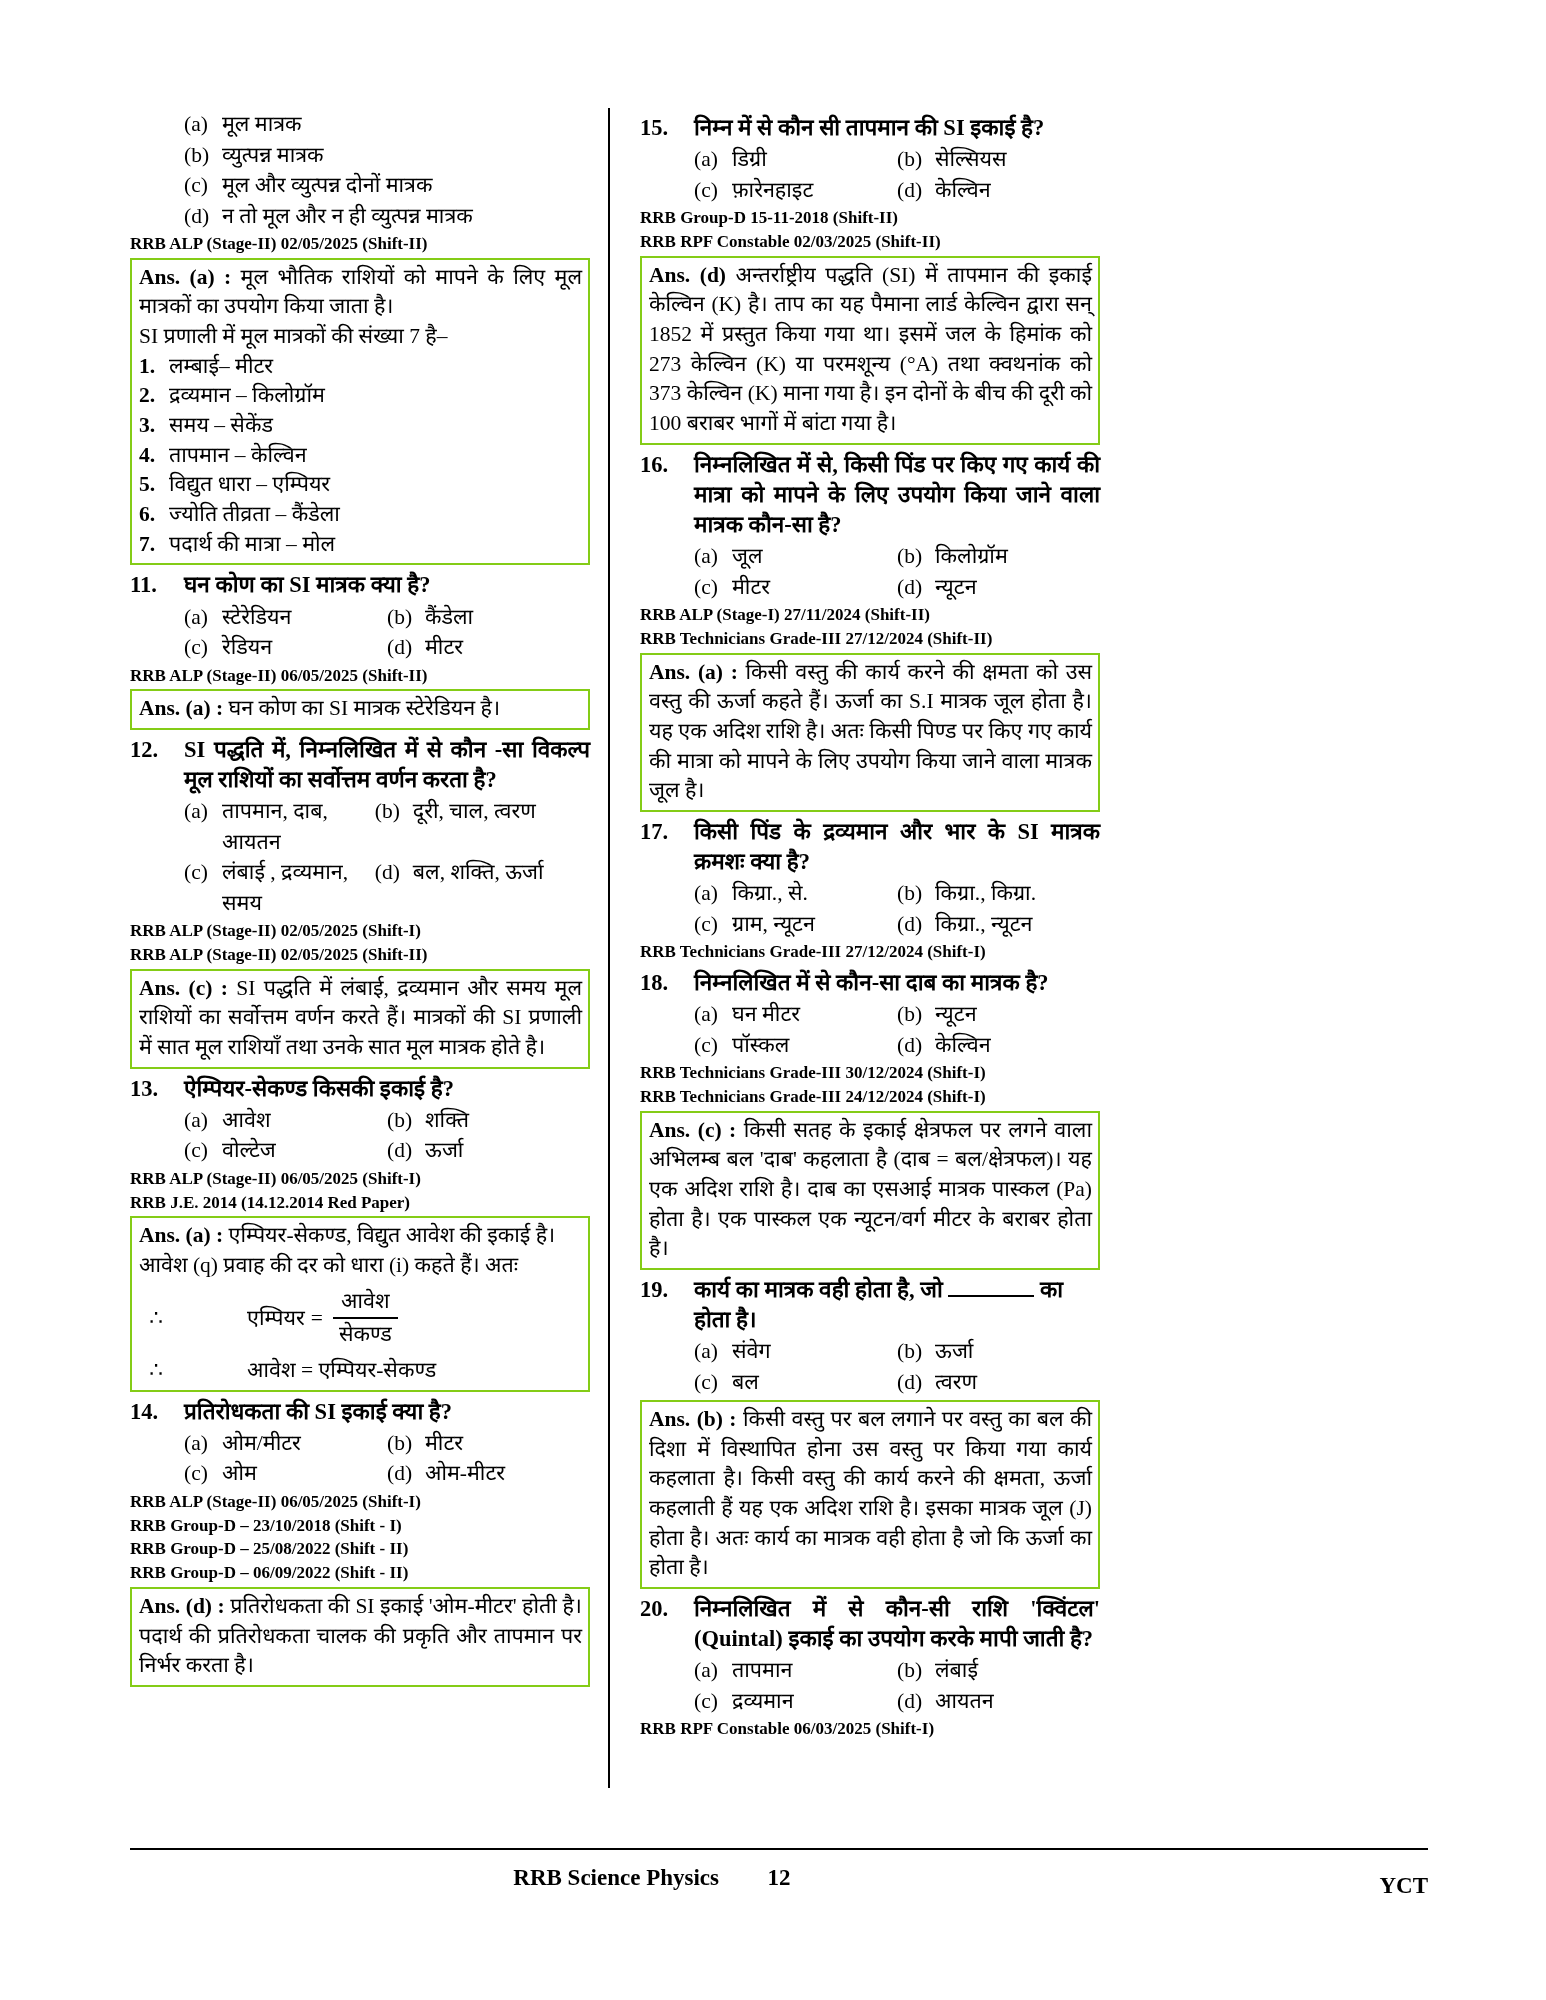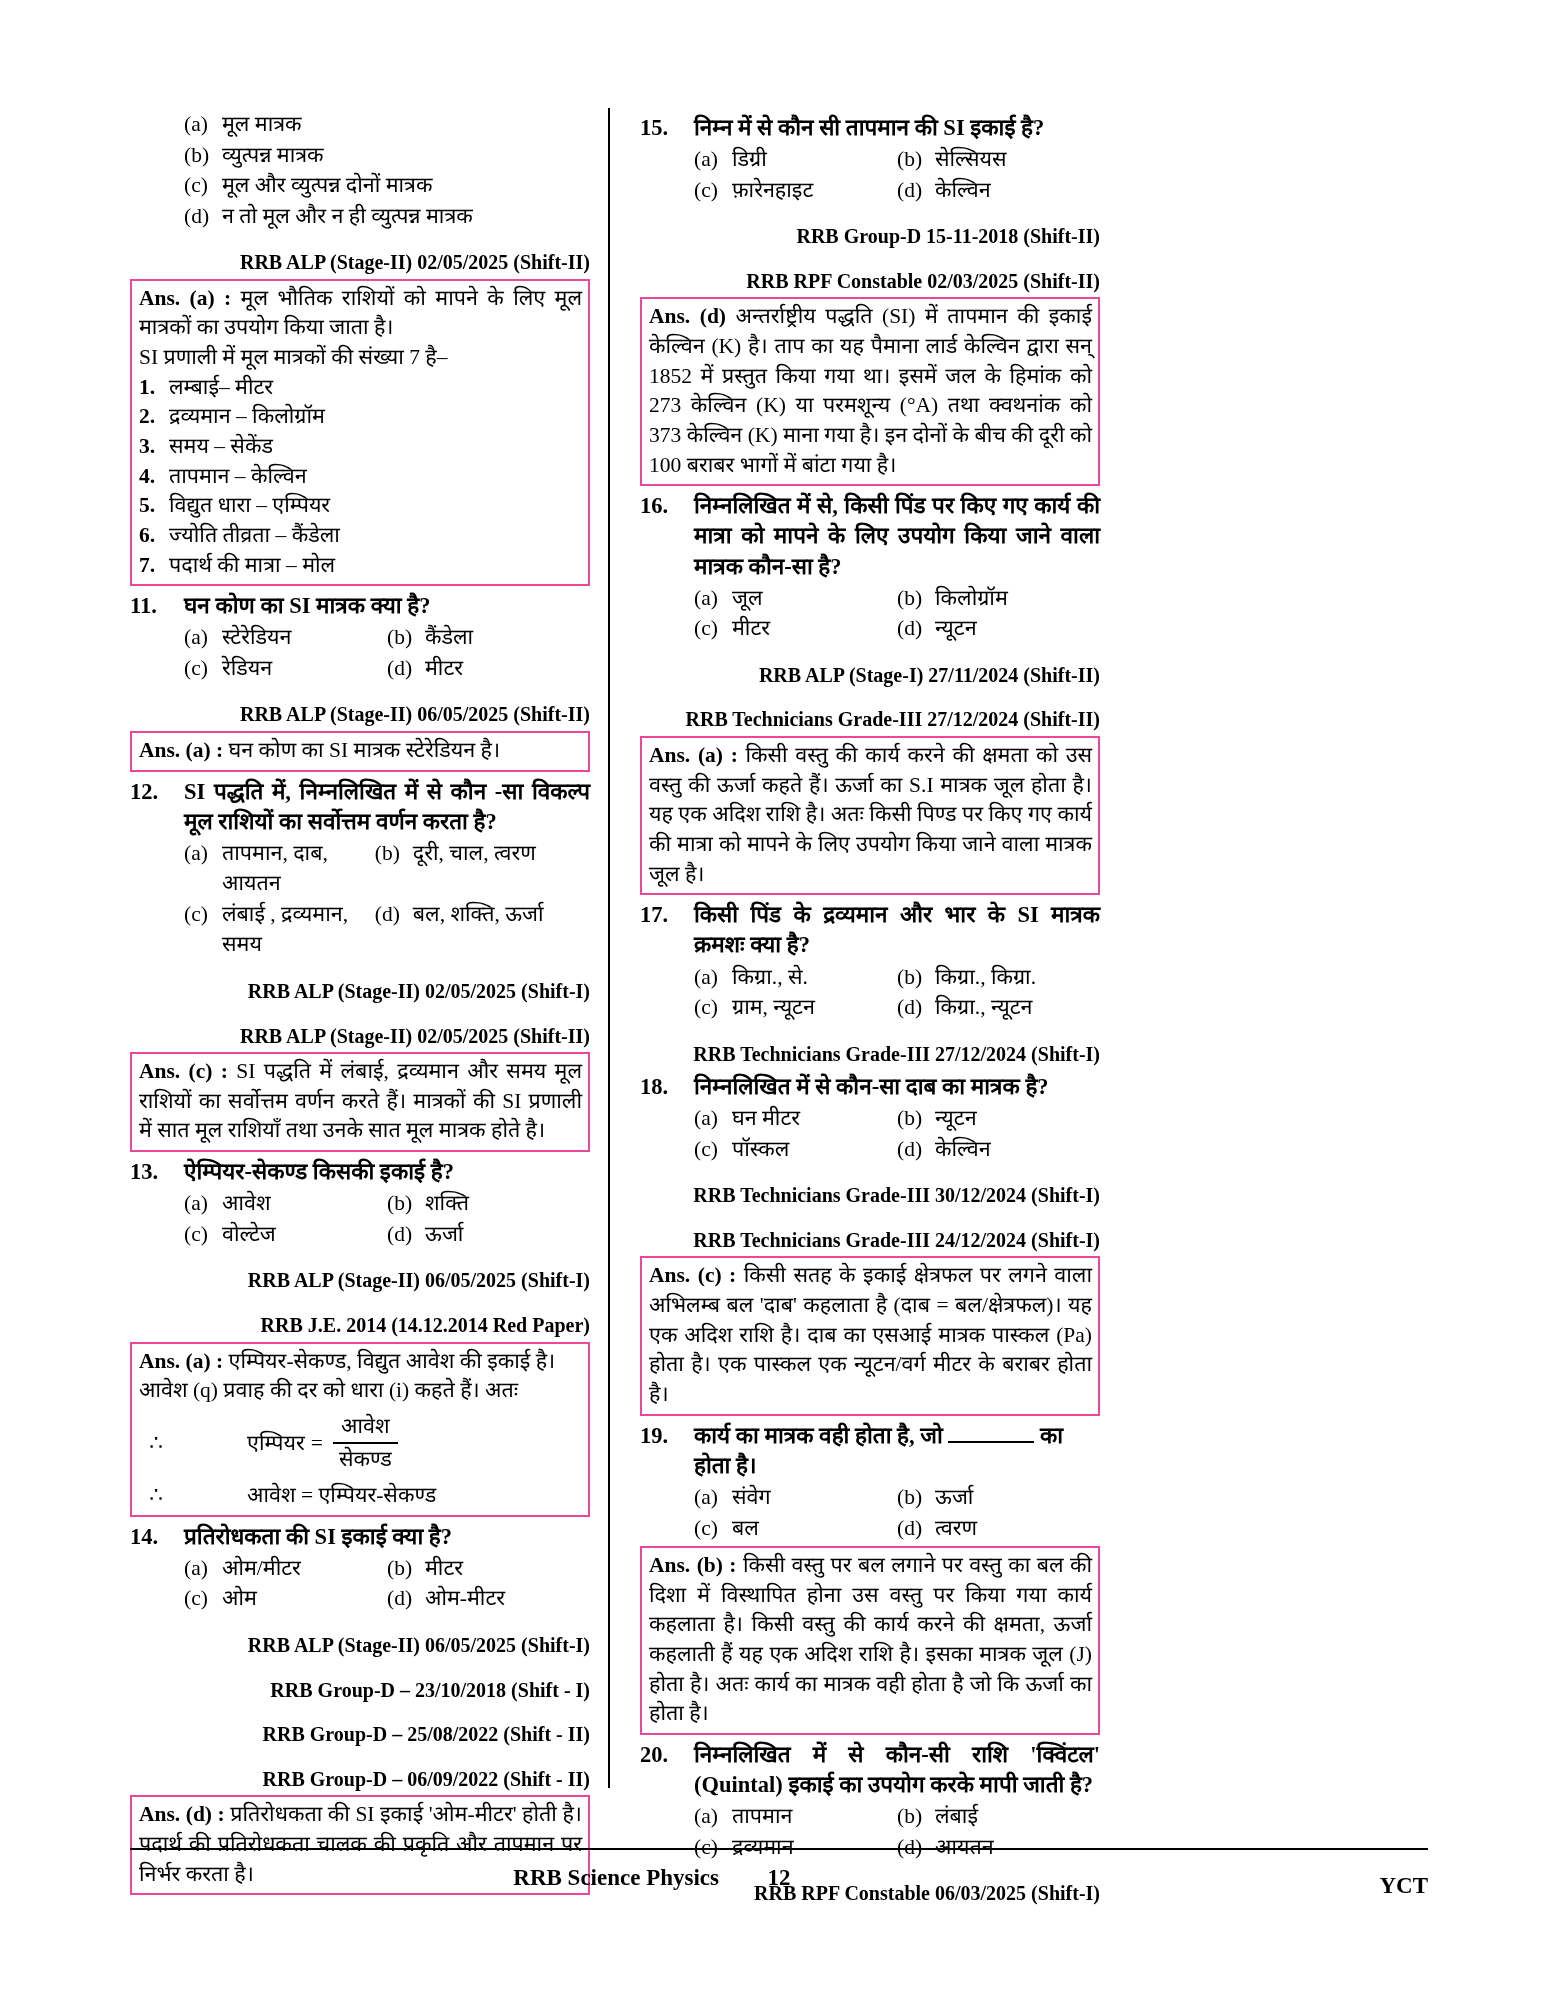--- a/index.html
+++ b/index.html
@@ -81,30 +81,29 @@
   }
   .opt-txt { flex: 1; }
 
   
   .opt-row.wide .opt { width: 100%; }
   .opt-row.narrow .opt:first-child { width: 47%; }
   .opt-row.narrow .opt:last-child  { width: 53%; }
 
   
   .exam {
-    text-align: right;
     font-weight: bold;
-    font-size: 20px;
+    font-size: 17px;
     line-height: 1.28;
-    margin-top: 19px;
+    margin-top: 2px;
   }
 
   
   .ansbox {
-    border: 2px solid #ec4899;
+    border: 2px solid #84cc16;
     padding: 3px 6px 4px 7px;
     margin-top: 3px;
     font-size: 21.5px;
     line-height: 1.38;
     text-align: justify;
     text-justify: inter-word;
     box-sizing: border-box;
   }
   .ansbox .lead { font-weight: bold; }
   .ansbox p { margin: 0; }

